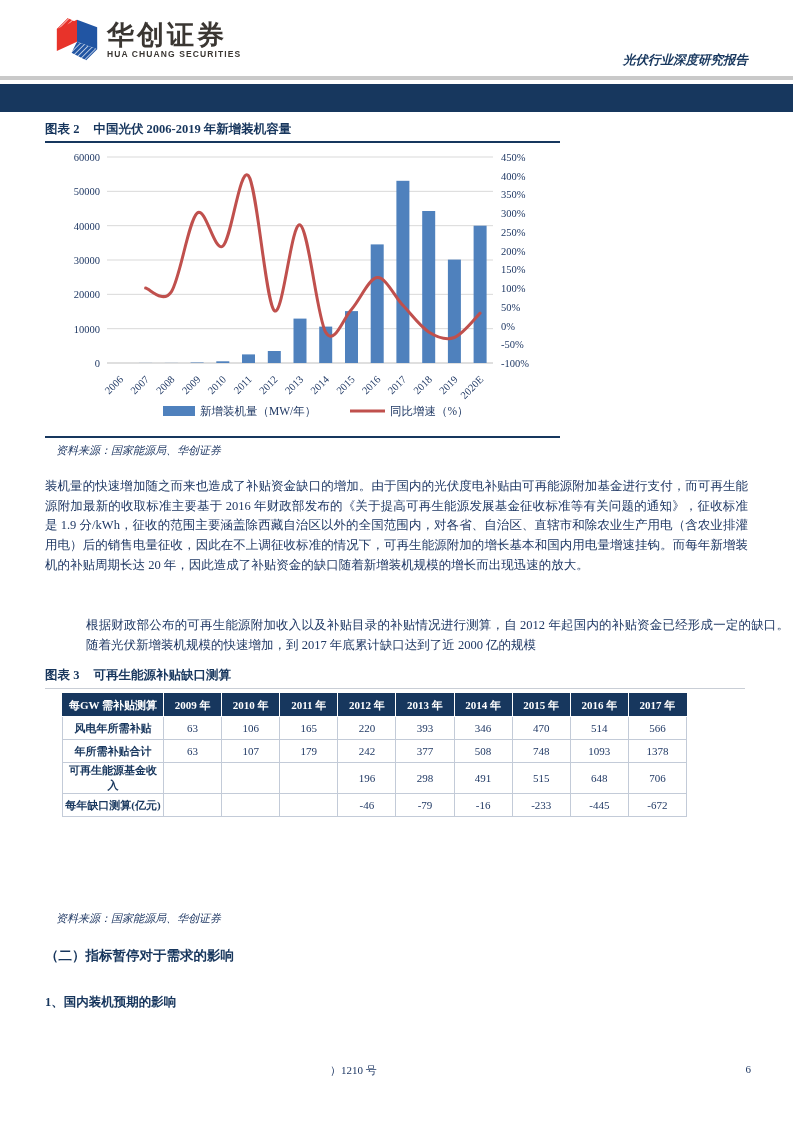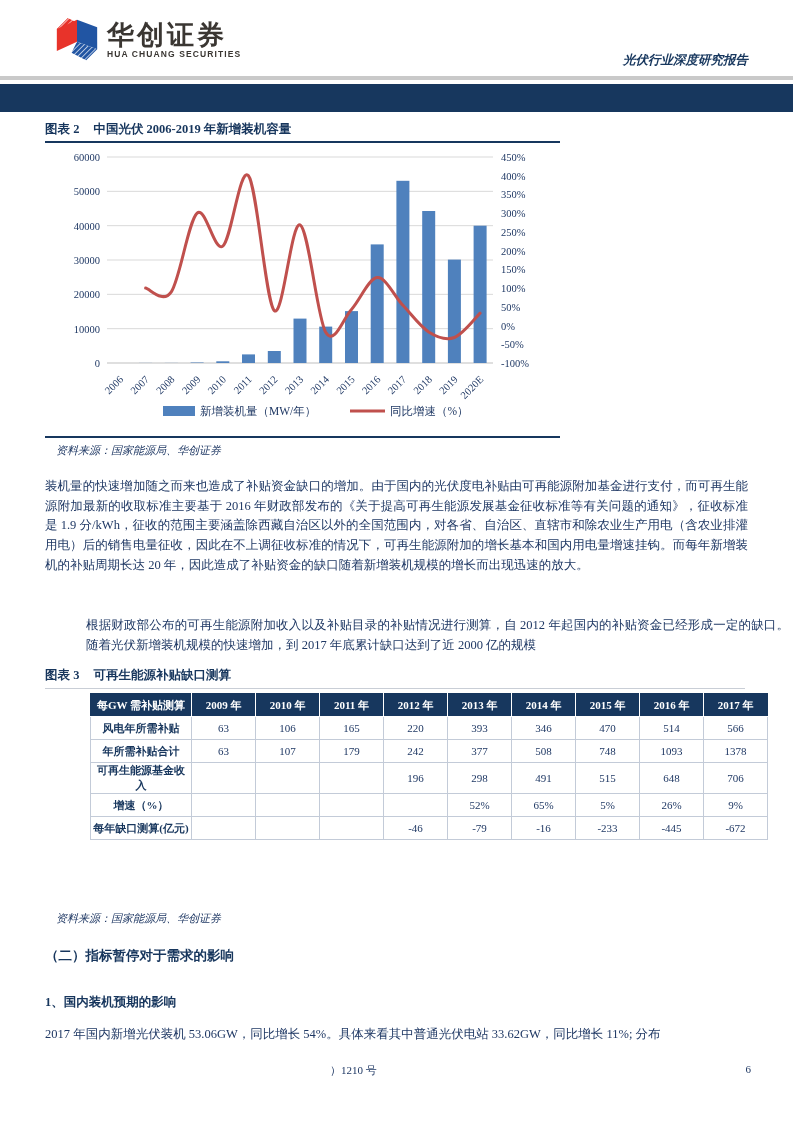--- a/index.html
+++ b/index.html
@@ -25,21 +25,21 @@
   
   .axis-txt{font-size:10.5px;fill:#1f3864;font-family:"Liberation Serif",serif;}
   .legend-txt{font-size:11.5px;fill:#1f3864;font-family:"Liberation Serif",serif;}
 
   
   .para{font-size:12.5px;line-height:19.7px;text-align:justify;color:#1f3864;width:703px;}
   .h2{font-size:13.5px;font-weight:bold;color:#17365d;}
   .h3{font-size:12.5px;font-weight:bold;color:#17365d;}
 
   
-  table.gap-table{border-collapse:collapse;width:678px;font-size:11px;table-layout:fixed;margin-left:28px;}
+  table.gap-table{border-collapse:collapse;width:625px;font-size:11px;table-layout:fixed;}
   table.gap-table th,table.gap-table td{border:1px solid #c3cbd8;height:22px;text-align:center;padding:0 2px;overflow:hidden;}
   table.gap-table thead th{background:#17375e;color:#fff;border:1px solid #fff;border-top:1px solid #17375e;font-weight:bold;}
   table.gap-table thead th:first-child{border-left:1px solid #17375e;}
   table.gap-table thead th:last-child{border-right:1px solid #17375e;}
   table.gap-table tbody th{font-weight:bold;color:#17365d;}
   table.gap-table td{color:#1f3864;}
   .col-label{width:96px;}
 
   .footer-txt{font-size:11px;color:#1f3864;}
 </style>
@@ -200,48 +200,35 @@
           <td></td>
           <td></td>
           <td>196</td>
           <td>298</td>
           <td>491</td>
           <td>515</td>
           <td>648</td>
           <td>706</td>
         </tr>
         <tr>
-          <th class="col-label">增速（%）</th>
-          <td></td>
-          <td></td>
-          <td></td>
-          <td></td>
-          <td>52%</td>
-          <td>65%</td>
-          <td>5%</td>
-          <td>26%</td>
-          <td>9%</td>
-        </tr>
-        <tr>
           <th class="col-label">每年缺口测算(亿元)</th>
           <td></td>
           <td></td>
           <td></td>
           <td>-46</td>
           <td>-79</td>
           <td>-16</td>
           <td>-233</td>
           <td>-445</td>
           <td>-672</td>
         </tr>
       </tbody>
   </table>
 
   <div class="abs source" style="top:911px;left:45px;">资料来源：国家能源局、华创证券</div>
 
   <div class="abs h2" style="top:947px;left:45px;">（二）指标暂停对于需求的影响</div>
   <div class="abs h3" style="top:994px;left:45px;">1、国内装机预期的影响</div>
-  <div class="abs para" style="top:1025px;left:45px;">2017 年国内新增光伏装机 53.06GW，同比增长 54%。具体来看其中普通光伏电站 33.62GW，同比增长 11%; 分布</div>
 
   <div class="abs footer-txt" style="top:1063px;left:330px;">）1210 号</div>
   <div class="abs footer-txt" style="top:1063px;right:42px;">6</div>
 
 </div>
 
 </body></html>

